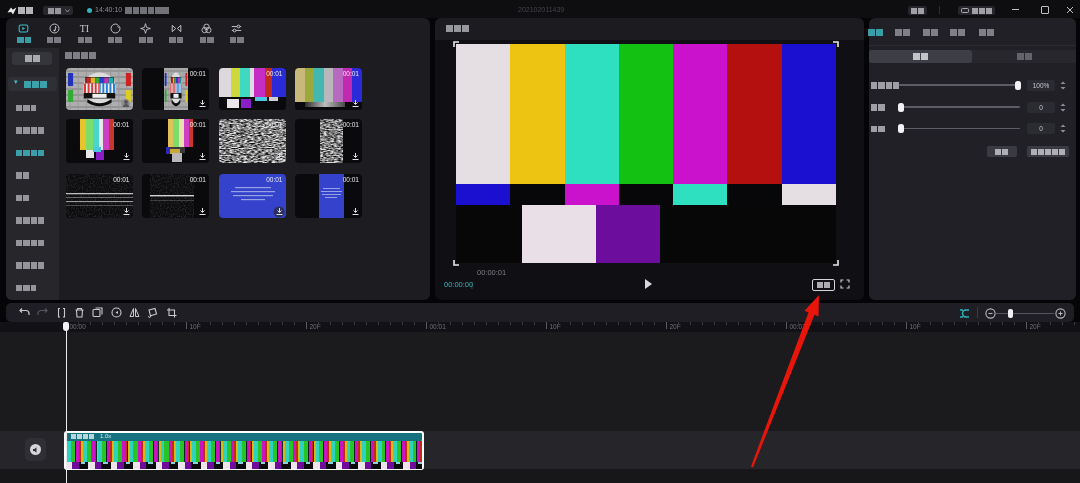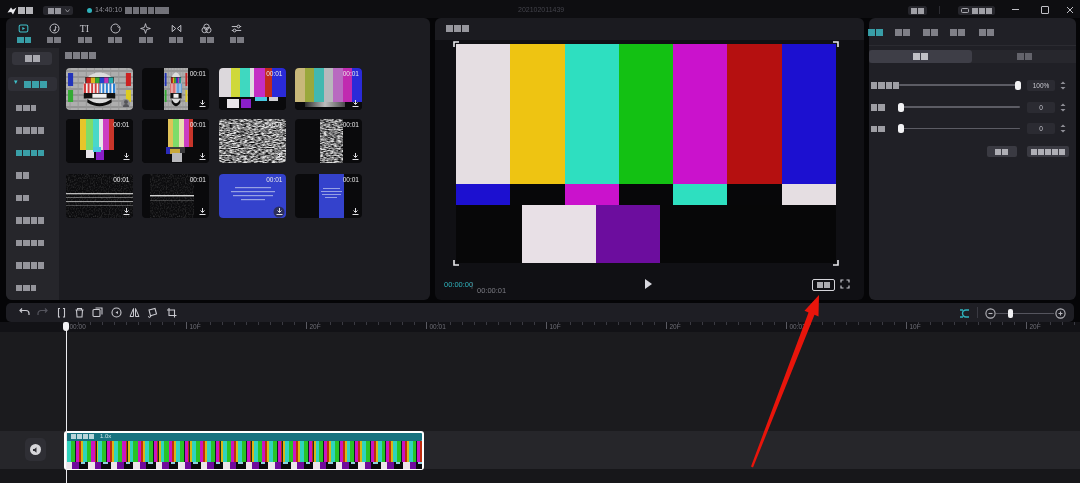--- a/index.html
+++ b/index.html
@@ -331,21 +331,21 @@
       <div class="ab" style="left:66px;top:161px;width:74px;height:58px;background:#e8e0e6"></div>
       <div class="ab" style="left:140px;top:161px;width:64px;height:58px;background:#6c0d9e"></div>
     </div>
 
   <svg class="ab" style="left:18px;top:23px" width="386" height="225" viewBox="0 0 386 225">
     <path d="M1 6 L1 1 L6 1 M380 1 L385 1 L385 6 M385 219 L385 224 L380 224 M6 224 L1 224 L1 219" stroke="#e8e8ec" stroke-width="1.6" fill="none"></path>
   </svg>
 
   <div class="ab" style="left:9px;top:262px;font-size:7.5px;color:#2fb3bd;">00:00:00</div>
   <div class="ab" style="left:36px;top:262px;font-size:7.5px;color:#60606a;">|</div>
-  <div class="ab" style="left:42px;top:268px;font-size:7.5px;color:#7c7c84;">00:00:01</div>
+  <div class="ab" style="left:42px;top:250px;font-size:7.5px;color:#7c7c84;">00:00:01</div>
   <svg class="ab" style="left:209px;top:261px" width="8" height="10" viewBox="0 0 8 10">
       <path d="M1 0 L8 5 L1 10 Z" fill="#d8d8de"></path>
     </svg>
   <div class="ab" style="left:377px;top:261px;width:21px;height:10px;border:1px solid #d5d5da;border-radius:2px;color:#d8d8dd;">
     <span class="zh ab" style="--s:6px;left:4px;top:2px;width:13px"></span>
   </div>
   <svg class="ab" style="left:405px;top:261px" width="10" height="10" viewBox="0 0 10 10">
     <path d="M3.5 1 L1 1 L1 3.5 M6.5 1 L9 1 L9 3.5 M9 6.5 L9 9 L6.5 9 M3.5 9 L1 9 L1 6.5" stroke="#c7c7cd" stroke-width="1.2" fill="none"></path>
   </svg>
 </div>

